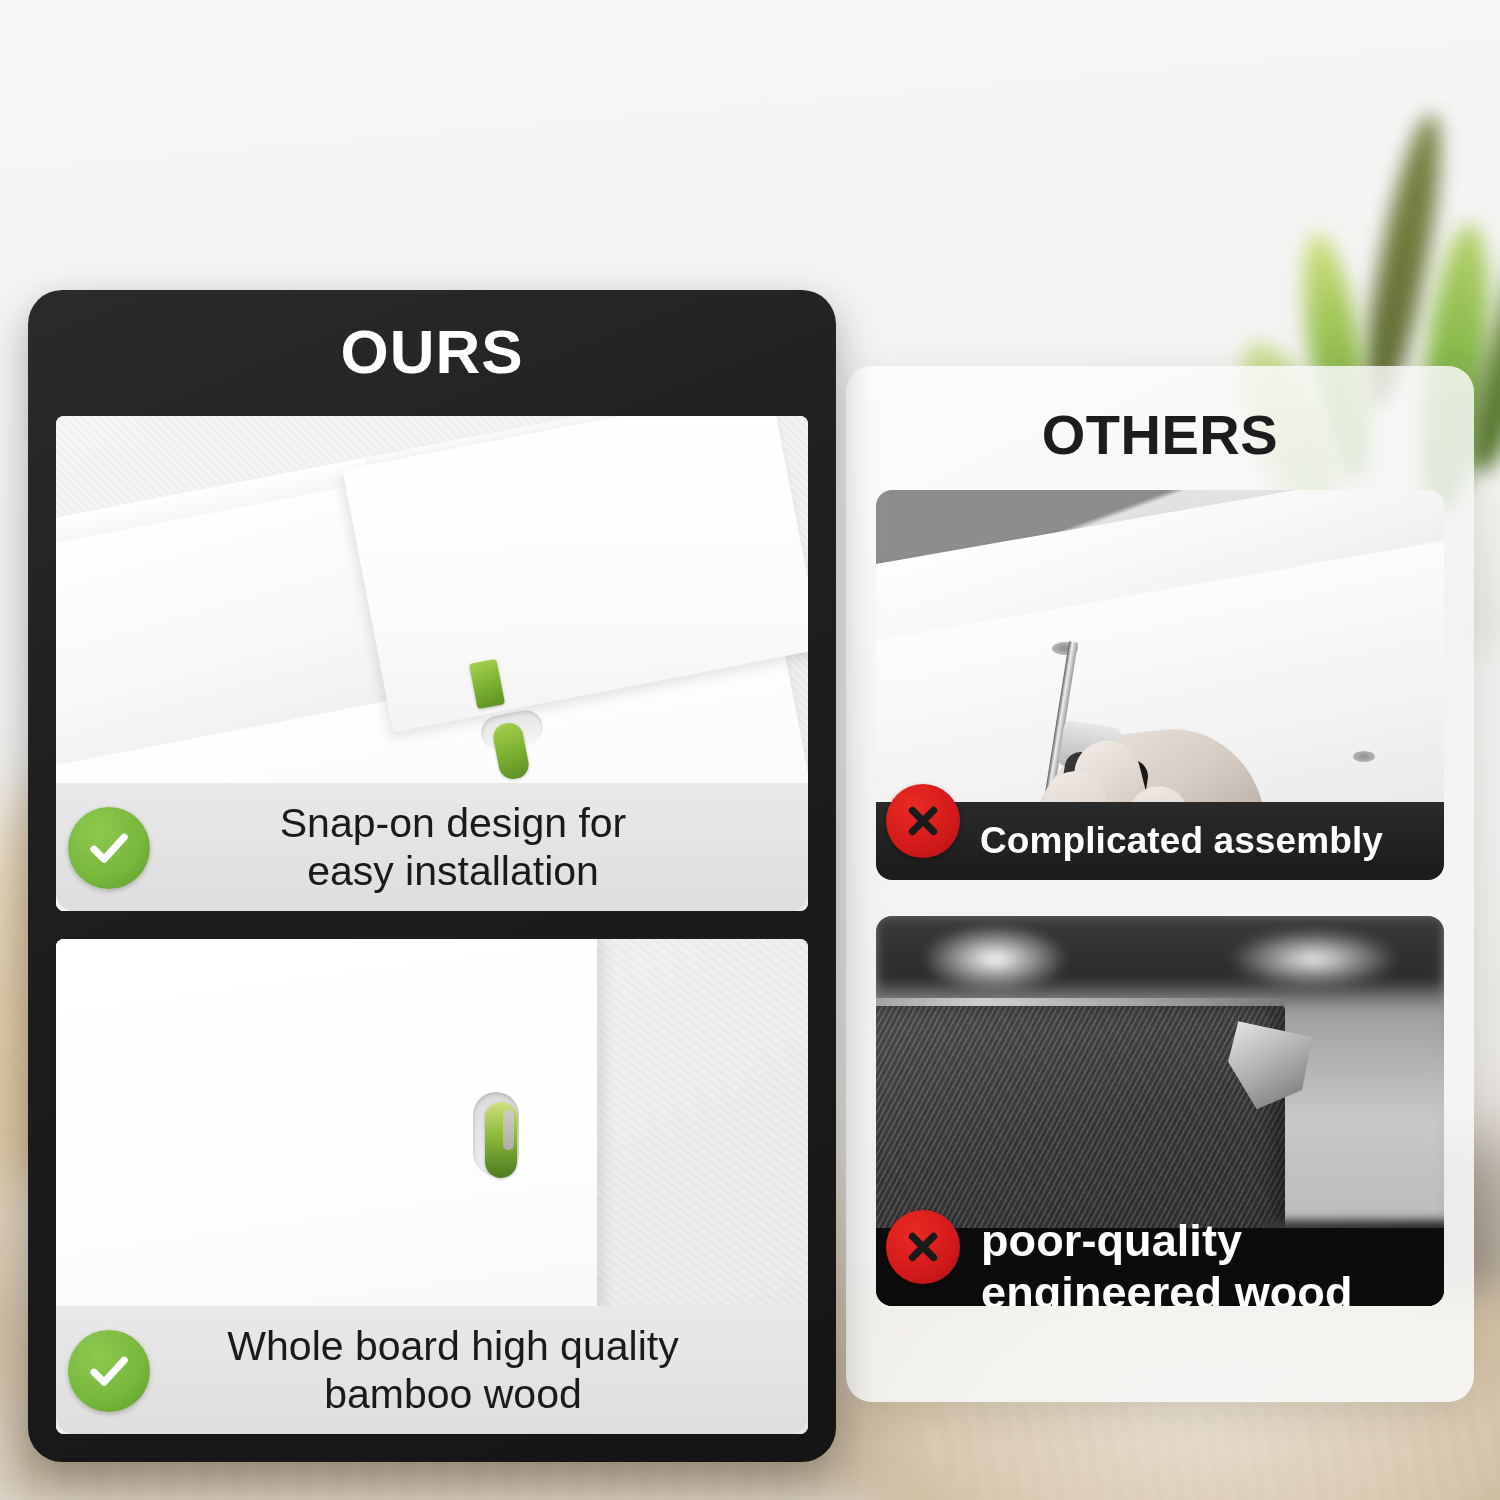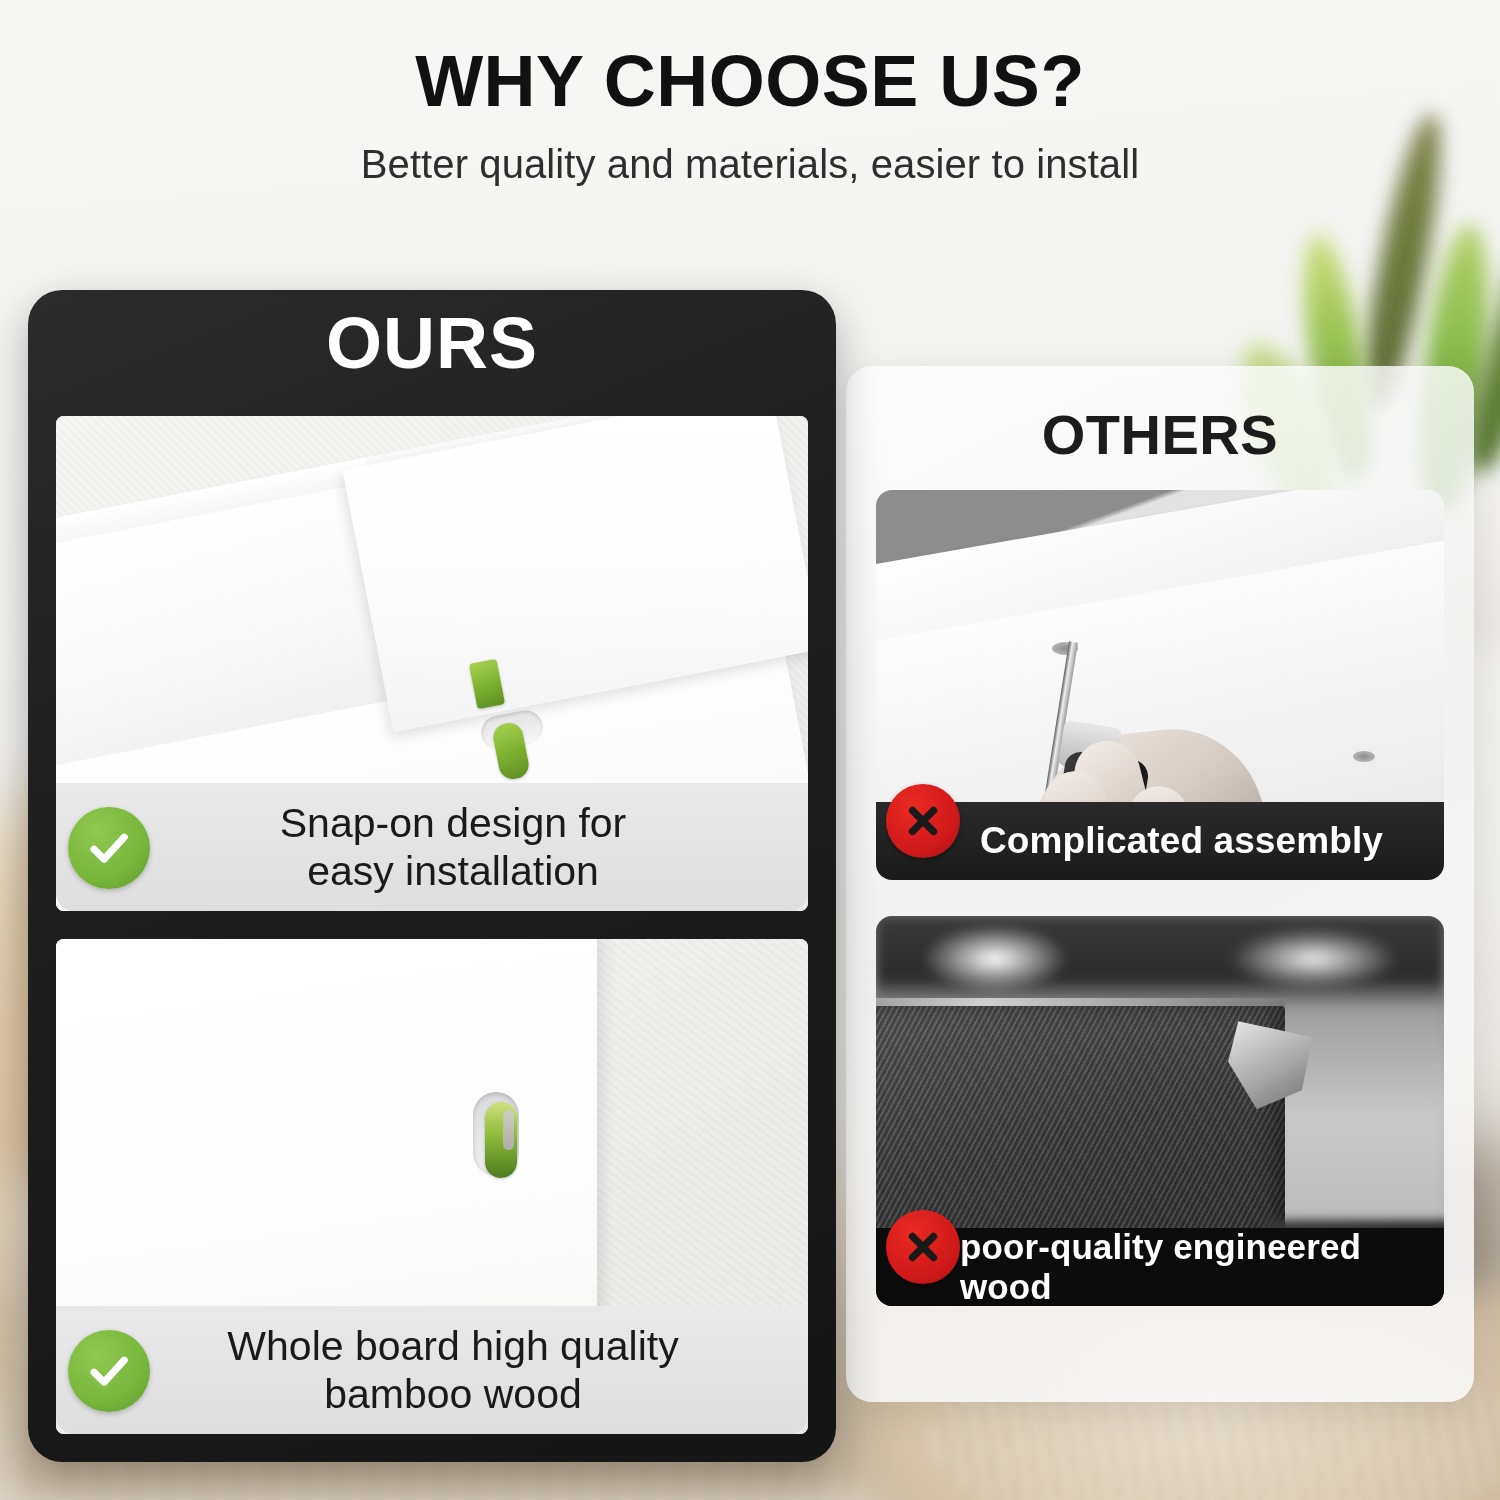--- a/index.html
+++ b/index.html
@@ -218,21 +218,21 @@
   .cap-dark {
     position:absolute; left:0; right:0; bottom:0; height:78px;
     background:linear-gradient(180deg,#2a2a2a 0%,#1b1b1b 100%);
     display:flex; align-items:center;
   }
   .cap-dark.solid { background:#0c0c0c; }
   .cap-dark .cap-text {
     color:#fff; font-size:37px; font-weight:bold; letter-spacing:.1px;
     margin-left:104px;
   }
-  .cap-dark.solid .cap-text { font-size:35px; margin-left:84px; }
+  .cap-dark.solid .cap-text { font-size:45px; margin-left:105px; }
 
   .badge {
     position:absolute; border-radius:50%;
     display:flex; align-items:center; justify-content:center;
   }
   .badge-x {
     width:74px; height:74px; left:10px; bottom:22px;
     background:radial-gradient(circle at 36% 30%, #ea2a24 0%, #d1191a 62%, #a61214 100%);
     box-shadow:0 2px 5px rgba(0,0,0,.35);
     z-index:3;
@@ -241,23 +241,23 @@
 
   
   .ours-card {
     position:absolute; left:28px; top:290px; width:808px; height:1172px;
     background:linear-gradient(158deg,#2b2b2b 0%,#1f1f1f 35%,#151515 100%);
     border-radius:34px;
     box-shadow:0 16px 44px rgba(0,0,0,.30);
     z-index:10;
   }
   .ours-title {
-    position:absolute; left:0; right:0; top:12px;
+    position:absolute; left:0; right:0; top:26px;
     text-align:center; color:#fff;
-    font-size:72px; font-weight:bold; letter-spacing:1px;
+    font-size:62px; font-weight:bold; letter-spacing:1px;
   }
   .ours-tiles {
     position:absolute; left:28px; right:28px; top:126px; bottom:28px;
     display:flex; flex-direction:column; gap:28px;
   }
   .ours-tile {
     position:relative; flex:1; border-radius:8px; overflow:hidden;
     background:#fff;
   }
 
@@ -381,24 +381,20 @@
   <div class="bg-layer bg-darkfurn"></div>
   <div class="bg-layer bg-bowl"></div>
   <div class="bg-layer bg-bowl-ridges"></div>
   <div class="pot"></div>
   <div class="leaf l1"></div>
   <div class="leaf l2"></div>
   <div class="leaf l3"></div>
   <div class="leaf l4"></div>
   <div class="leaf l5"></div>
 
-  <div class="header">
-    <div class="headline">WHY CHOOSE US?</div>
-    <div class="subhead">Better quality and materials, easier to install</div>
-  </div>
 
   <div class="others-card">
     <div class="others-title">OTHERS</div>
 
     <div class="others-photos">
 
       <div class="photo-tile ph-assembly">
         <div class="board-top"></div>
         <div class="board-face"></div>
         <div class="hole h1"></div>

